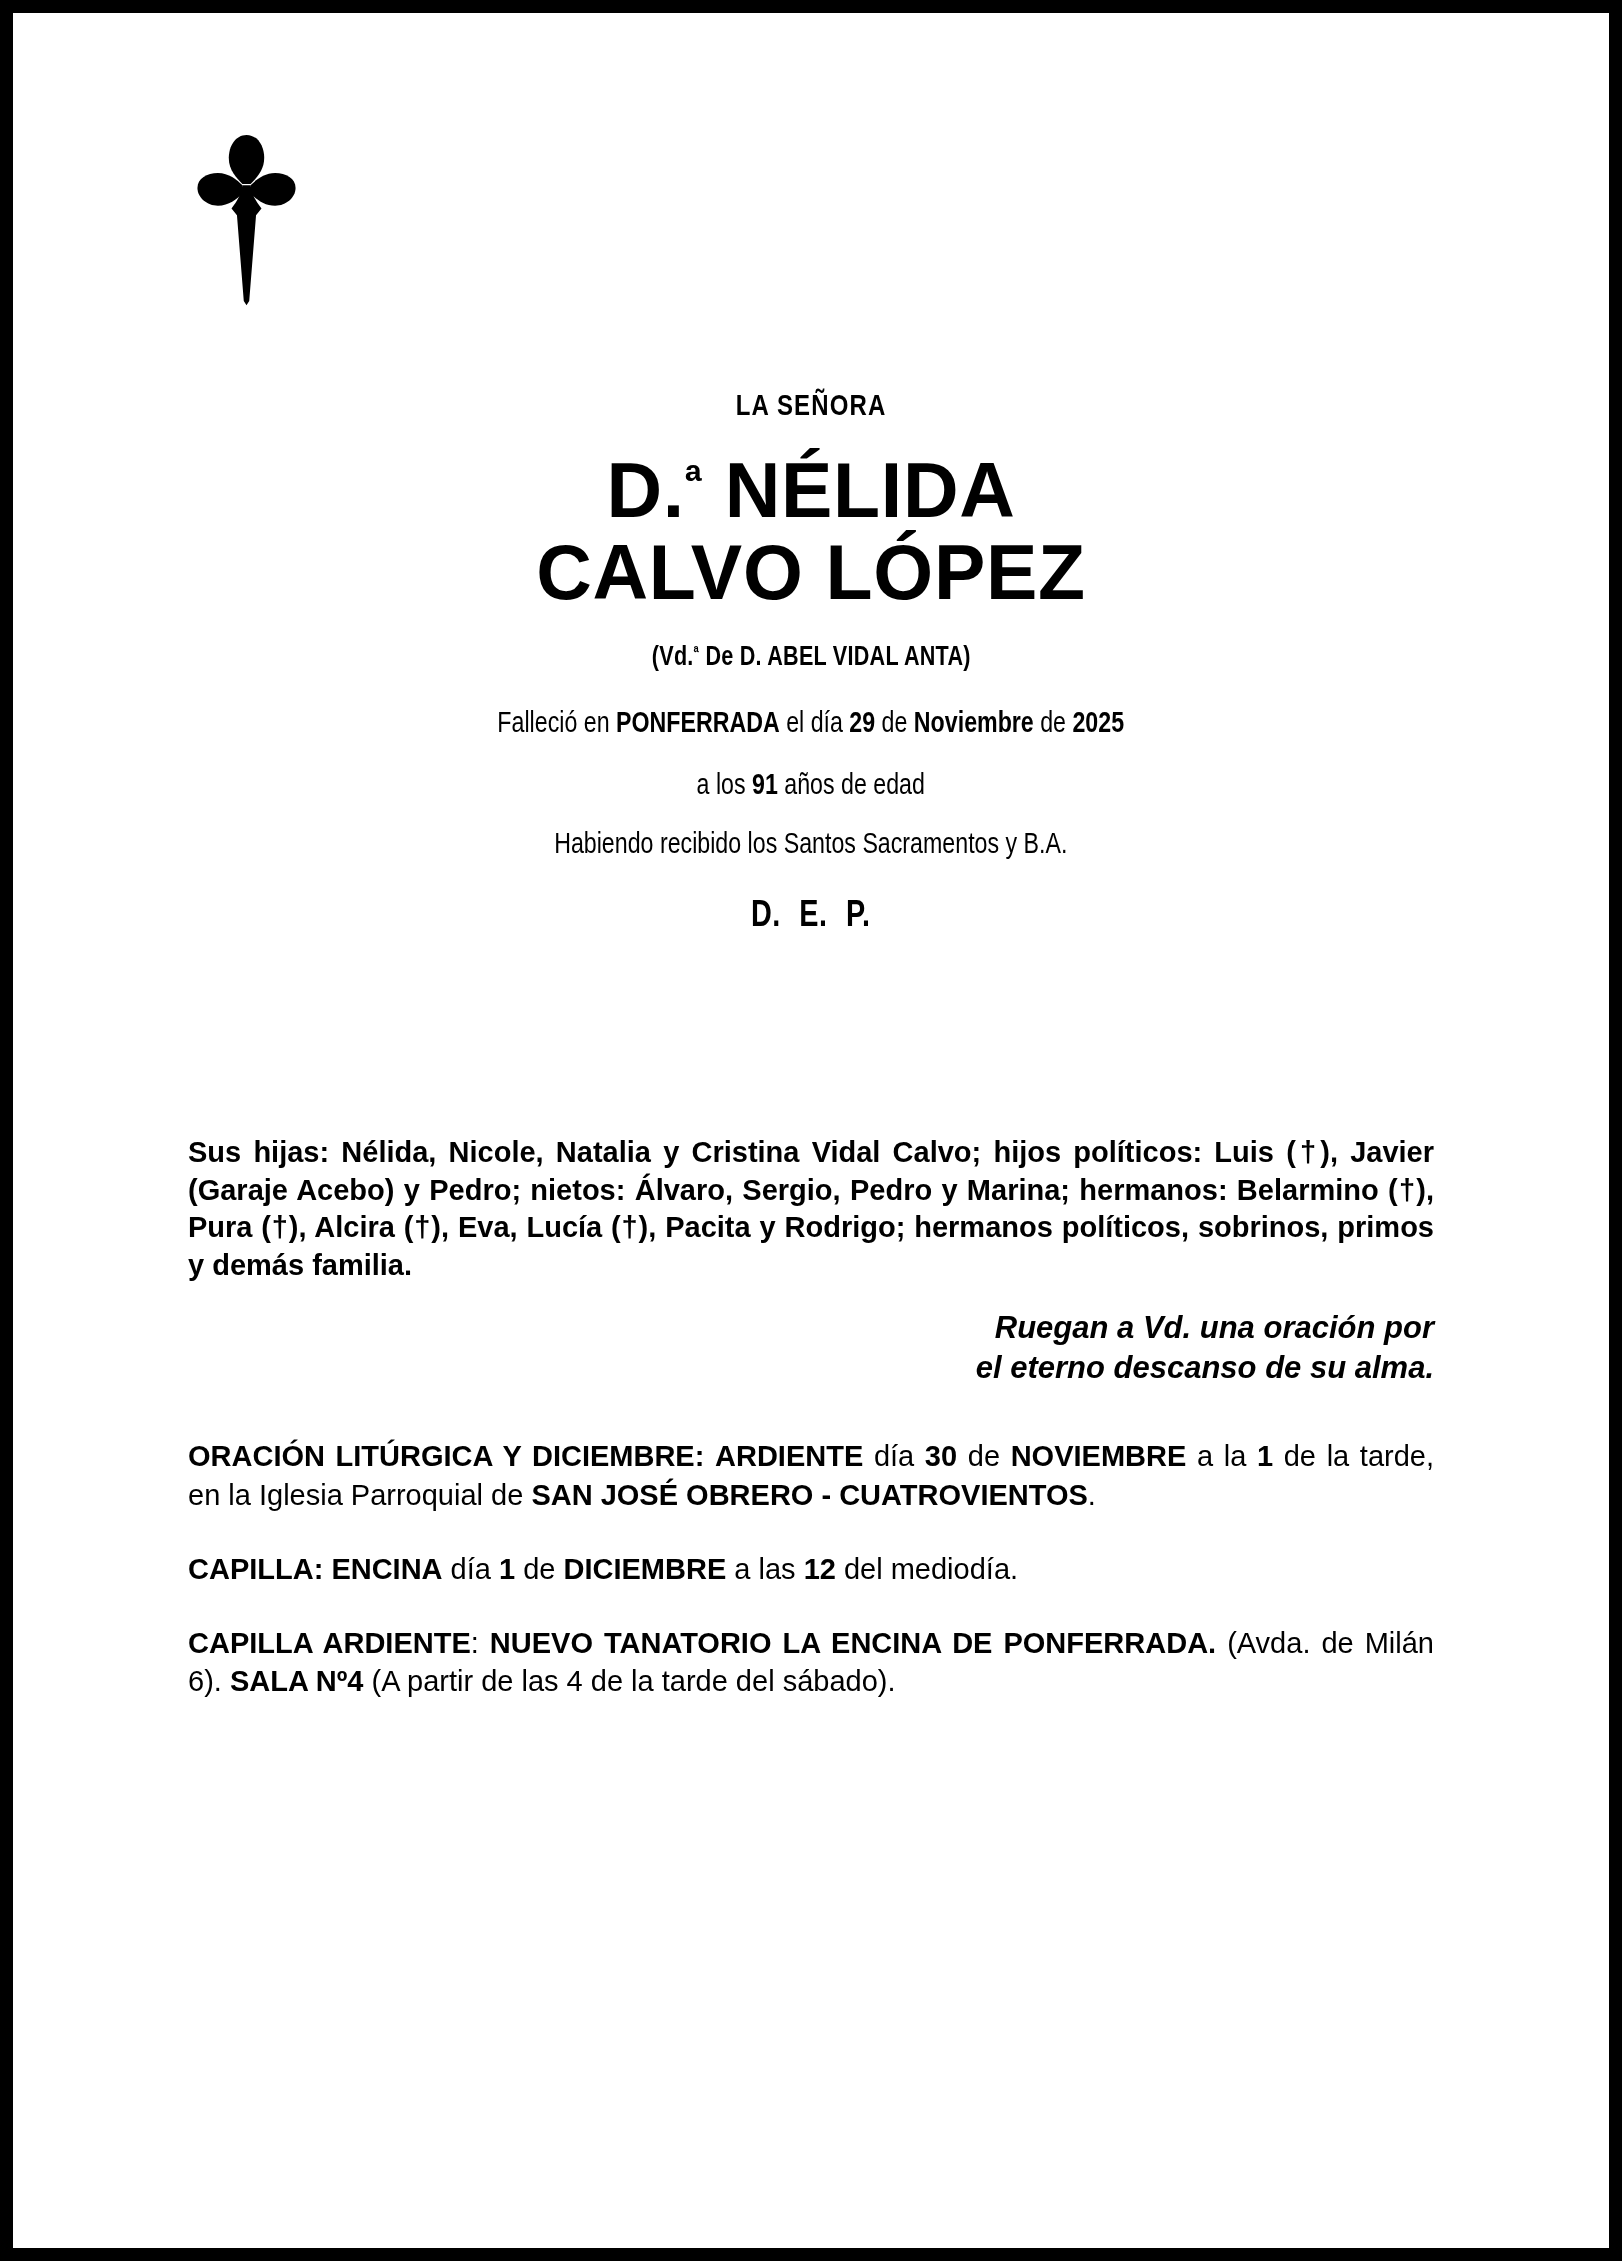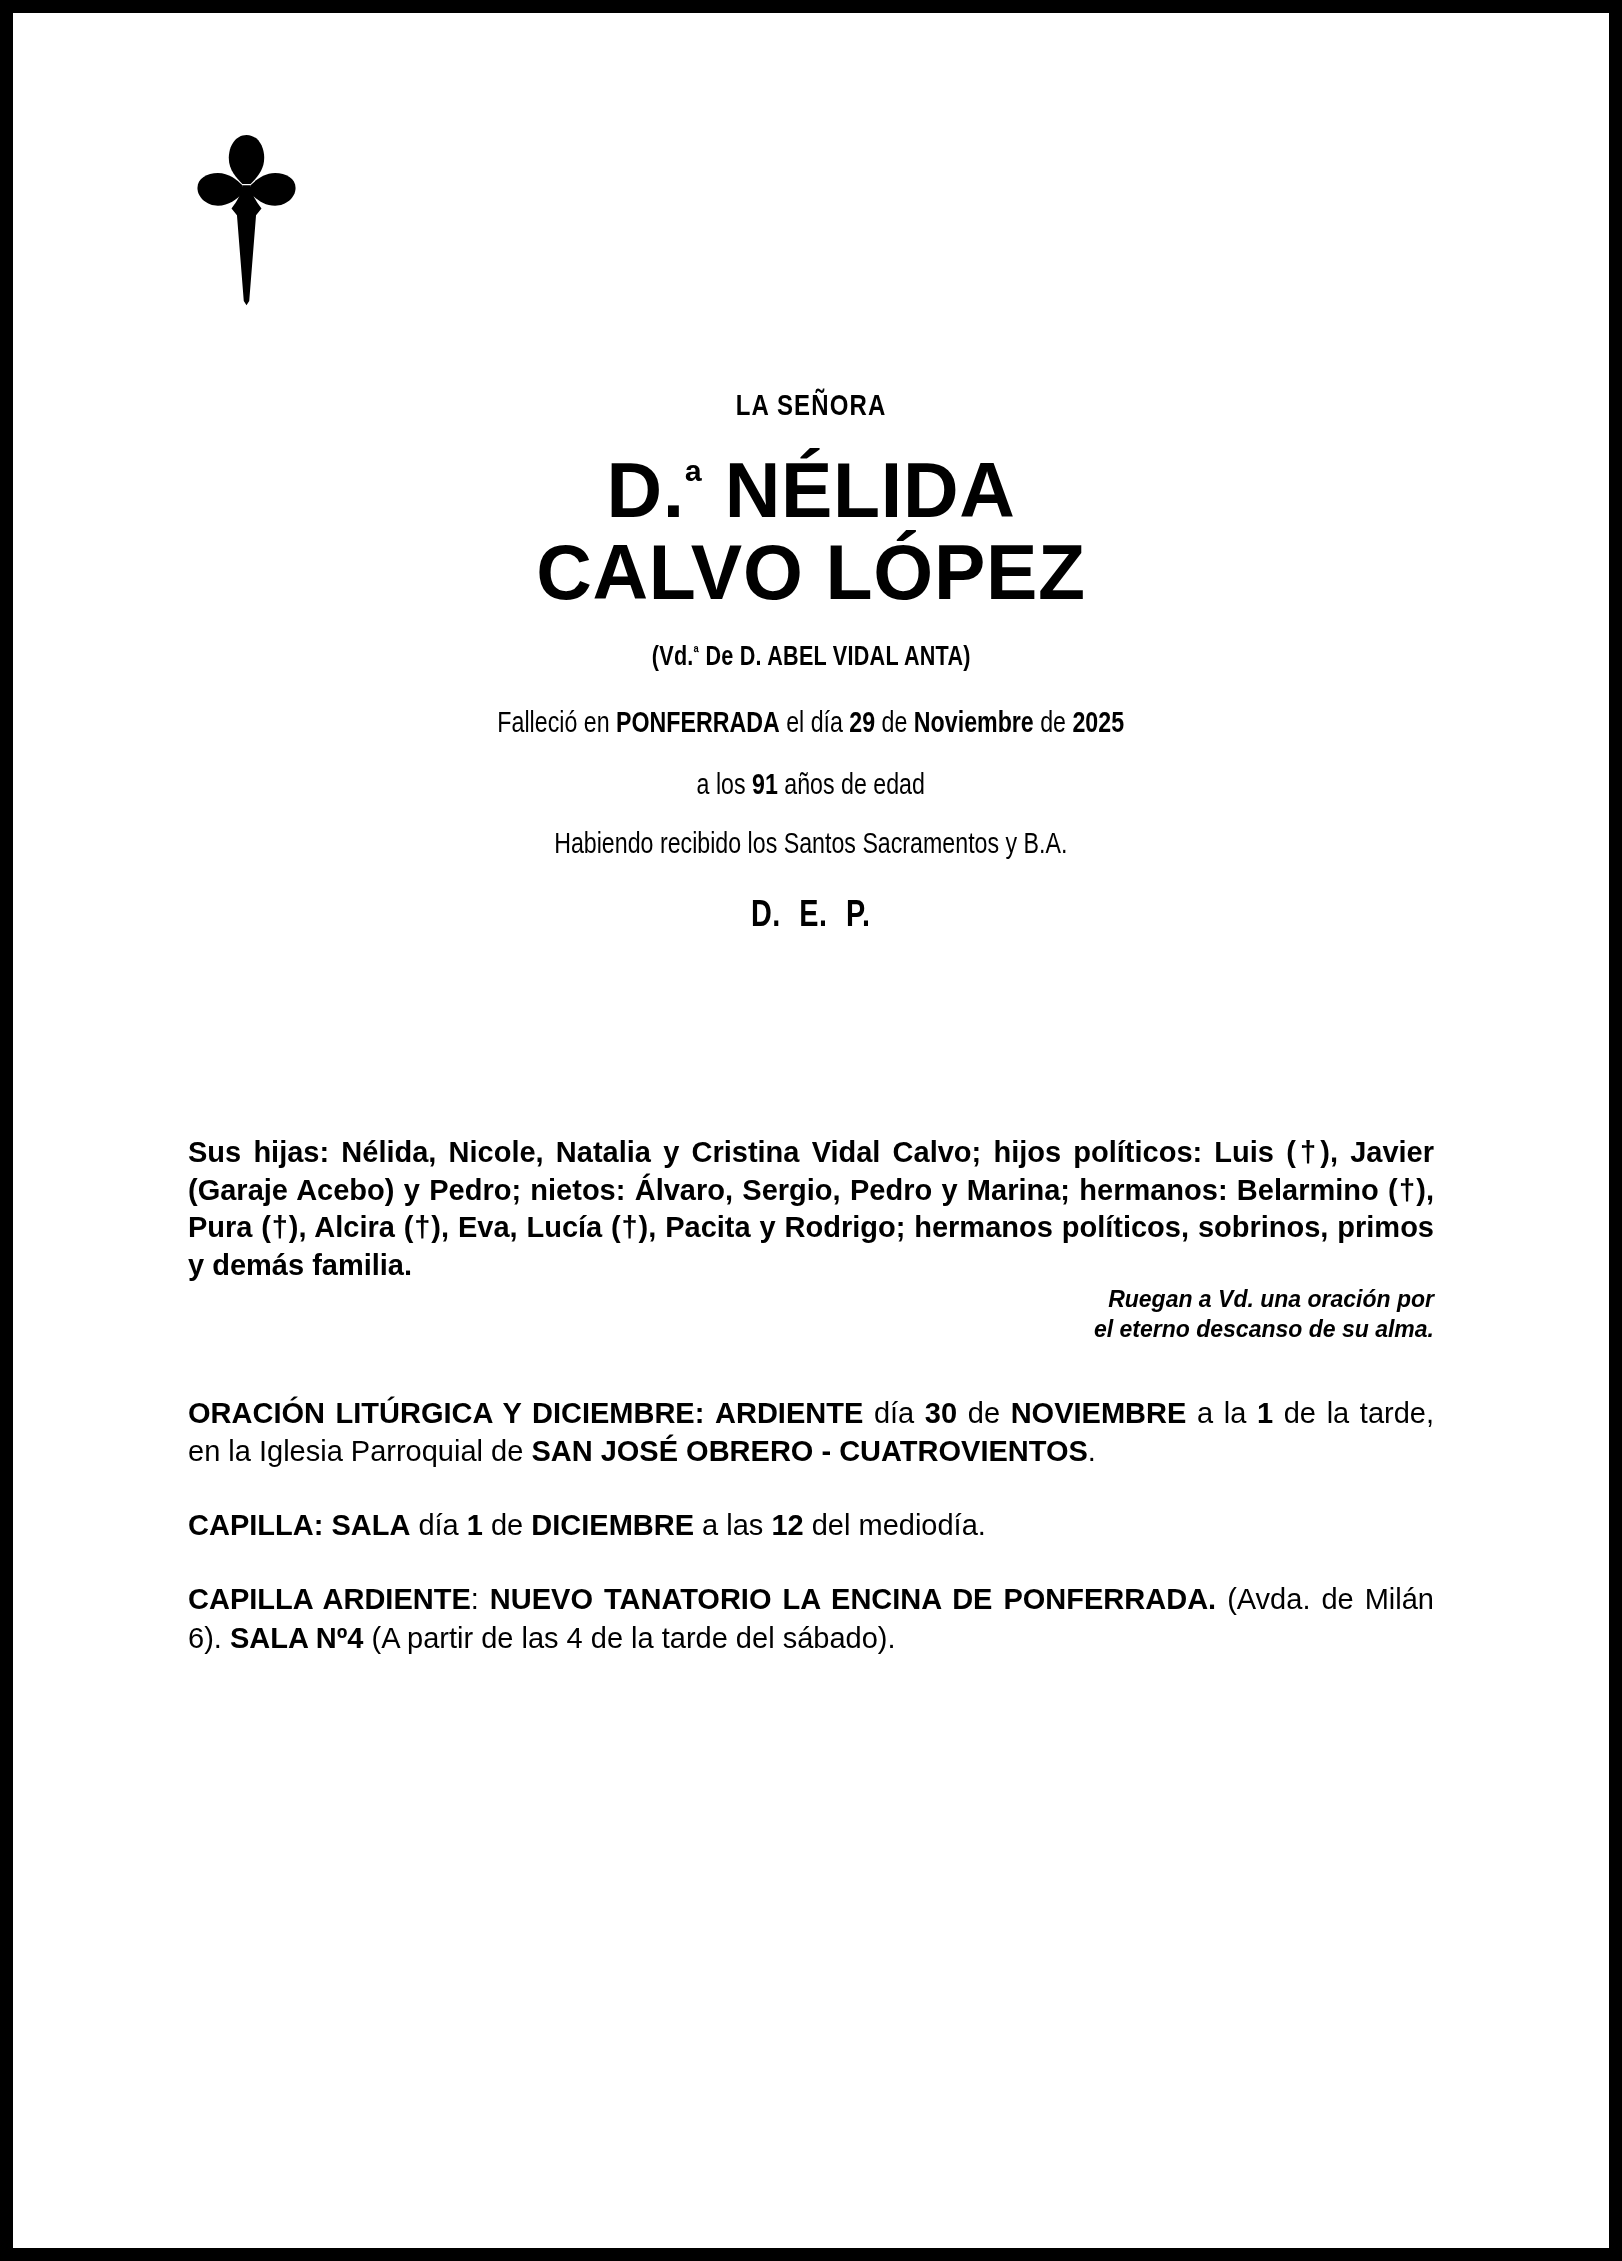--- a/index.html
+++ b/index.html
@@ -138,22 +138,23 @@
 
   .family {
     font-size: 29px;
     font-weight: 700;
     line-height: 1.30;
     text-align: justify;
     text-justify: inter-word;
   }
 
   .ruegan {
+    margin-top: 23px;
     text-align: right;
-    font-size: 23px;
+    font-size: 31px;
     font-weight: 700;
     font-style: italic;
     line-height: 1.30;
   }
   .ruegan span { display: block; }
 
   .para {
     font-size: 29px;
     font-weight: 300;
     line-height: 1.32;
@@ -226,21 +227,21 @@
 
         <div class="family">Sus hijas: Nélida, Nicole, Natalia y Cristina Vidal Calvo; hijos políticos: Luis (†), Javier (Garaje Acebo) y Pedro; nietos: Álvaro, Sergio, Pedro y Marina; hermanos: Belarmino (†), Pura (†), Alcira (†), Eva, Lucía (†), Pacita y Rodrigo; hermanos políticos, sobrinos, primos y demás familia.</div>
 
         <div class="ruegan">
           <span>Ruegan a Vd. una oración por</span>
           <span>el eterno descanso de su alma.</span>
         </div>
 
         <div class="para sec-1"><b>ORACIÓN LITÚRGICA Y DICIEMBRE:</b><span> </span><b>ARDIENTE</b><span> día </span><b>30</b><span> de </span><b>NOVIEMBRE</b><span> a la </span><b>1</b><span> de la tarde, en la Iglesia Parroquial de </span><b>SAN JOSÉ OBRERO - CUATROVIENTOS</b><span>.</span></div>
 
-        <div class="para sec-2 para-last"><b>CAPILLA:</b><span> </span><b>SALA</b><span> día </span><b>1</b><span> de </span><b>DICIEMBRE</b><span> a las </span><b>12</b><span> del mediodía.</span></div>
+        <div class="para sec-2 para-last"><b>CAPILLA:</b><span> </span><b>ENCINA</b><span> día </span><b>1</b><span> de </span><b>DICIEMBRE</b><span> a las </span><b>12</b><span> del mediodía.</span></div>
 
         <div class="para sec-3"><b>CAPILLA ARDIENTE</b><span>: </span><b>NUEVO TANATORIO LA ENCINA DE PONFERRADA.</b><span> (Avda. de Milán 6). </span><b>SALA Nº4</b><span> (A partir de las 4 de la tarde del sábado).</span></div>
 
 
       </div>
 
     </div>
   </div>
 </div>
 

